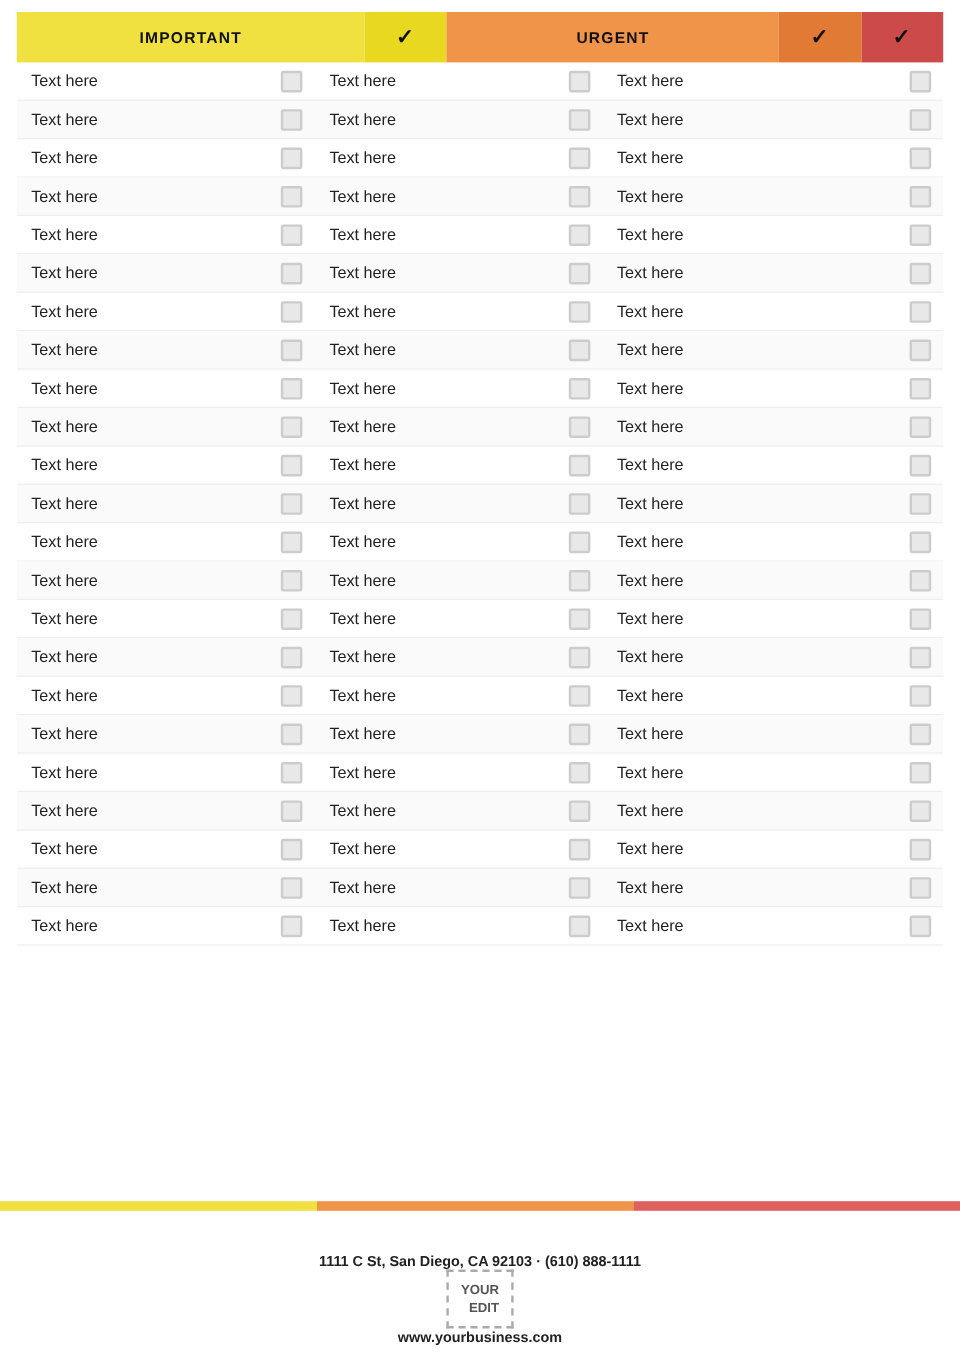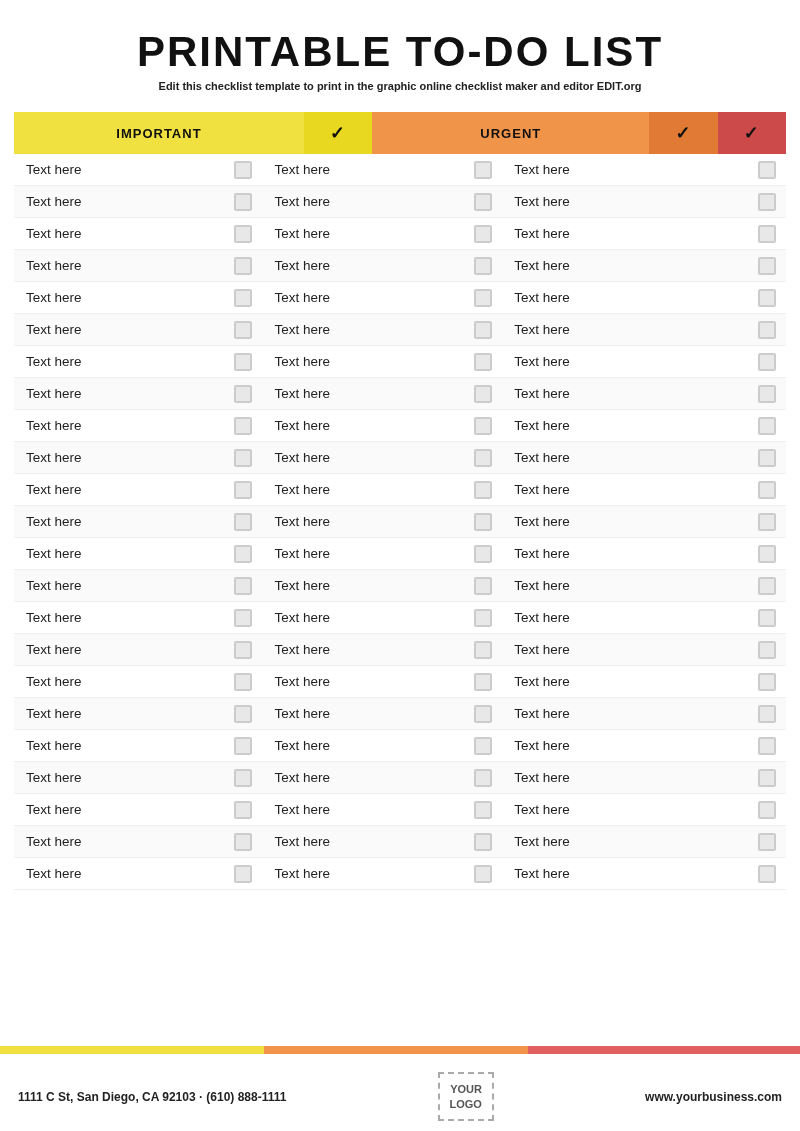--- a/index.html
+++ b/index.html
@@ -146,21 +146,22 @@
     }
     .bottom-bar {
       height: 8px;
       background: linear-gradient(to right, #f0e040 33%, #f0944a 33%, #f0944a 66%, #e06060 66%);
       margin-top: 2px;
     }
     .footer {
       display: flex;
       align-items: center;
       justify-content: space-between;
-      padding: 18px 18px 10px 18px;
+      padding: 35px 18px 10px 18px;
+      flex-direction: column;
     }
     .footer-left {
       font-size: 12px;
       color: #222;
       font-weight: bold;
     }
     .footer-logo {
       border: 2px dashed #aaa;
       padding: 8px 10px;
       font-size: 11px;
@@ -172,24 +173,20 @@
     .footer-right {
       font-size: 12px;
       color: #222;
       font-weight: bold;
     }
   </style>
 </head>
 <body>
 
 <div class="page">
-  <div class="header">
-    <h1>PRINTABLE TO-DO LIST</h1>
-    <p>Edit this checklist template to print in the graphic online checklist maker and editor EDIT.org</p>
-  </div>
 
   <div class="table-area">
 
     <div class="col-headers">
       <div class="section section-important">
         <span>IMPORTANT</span>
       </div>
       <div class="section section-important-check">
         <span class="check-mark">✓</span>
       </div>
@@ -529,17 +526,17 @@
     </div>
       </div>
   </div>
 
   <div class="bottom-bar"></div>
 
   <div class="footer">
     <div class="footer-left">1111 C St, San Diego, CA 92103 · (610) 888-1111</div>
     <div class="footer-logo">
       <div>YOUR</div>
-      <div>LOGO</div>
+      <div>EDIT</div>
     </div>
     <div class="footer-right">www.yourbusiness.com</div>
   </div>
 </div>
 
 </body></html>

